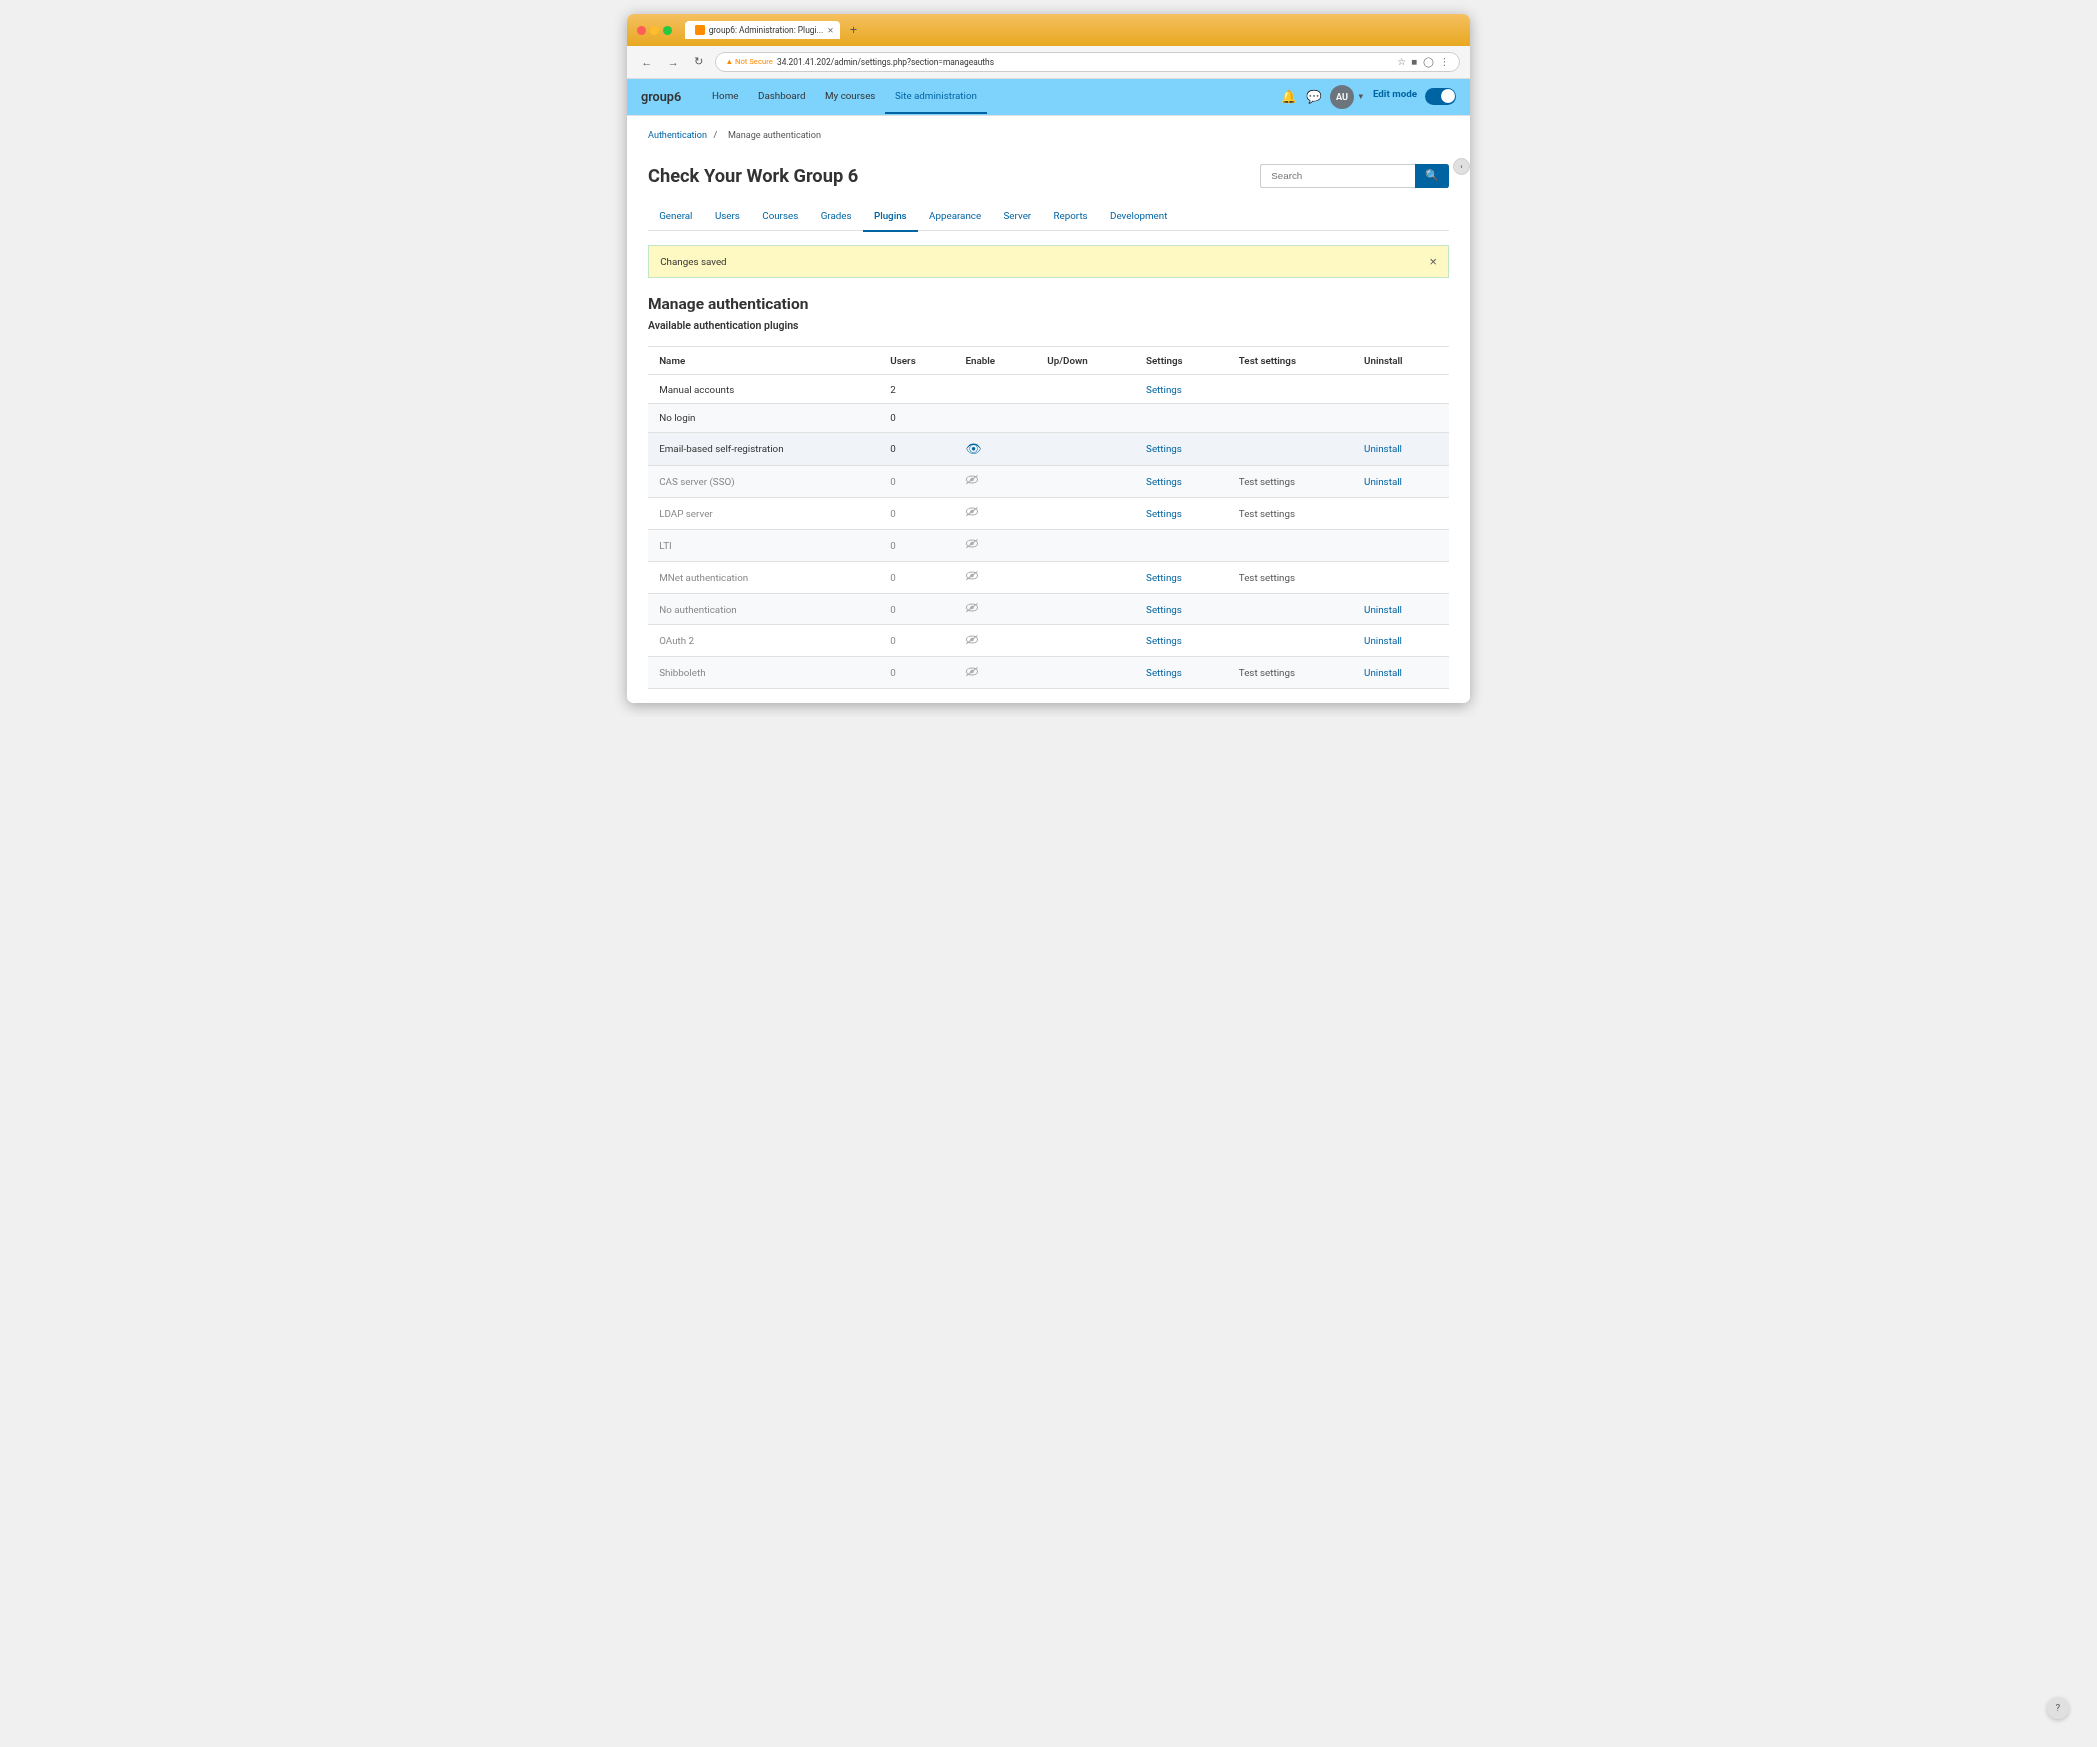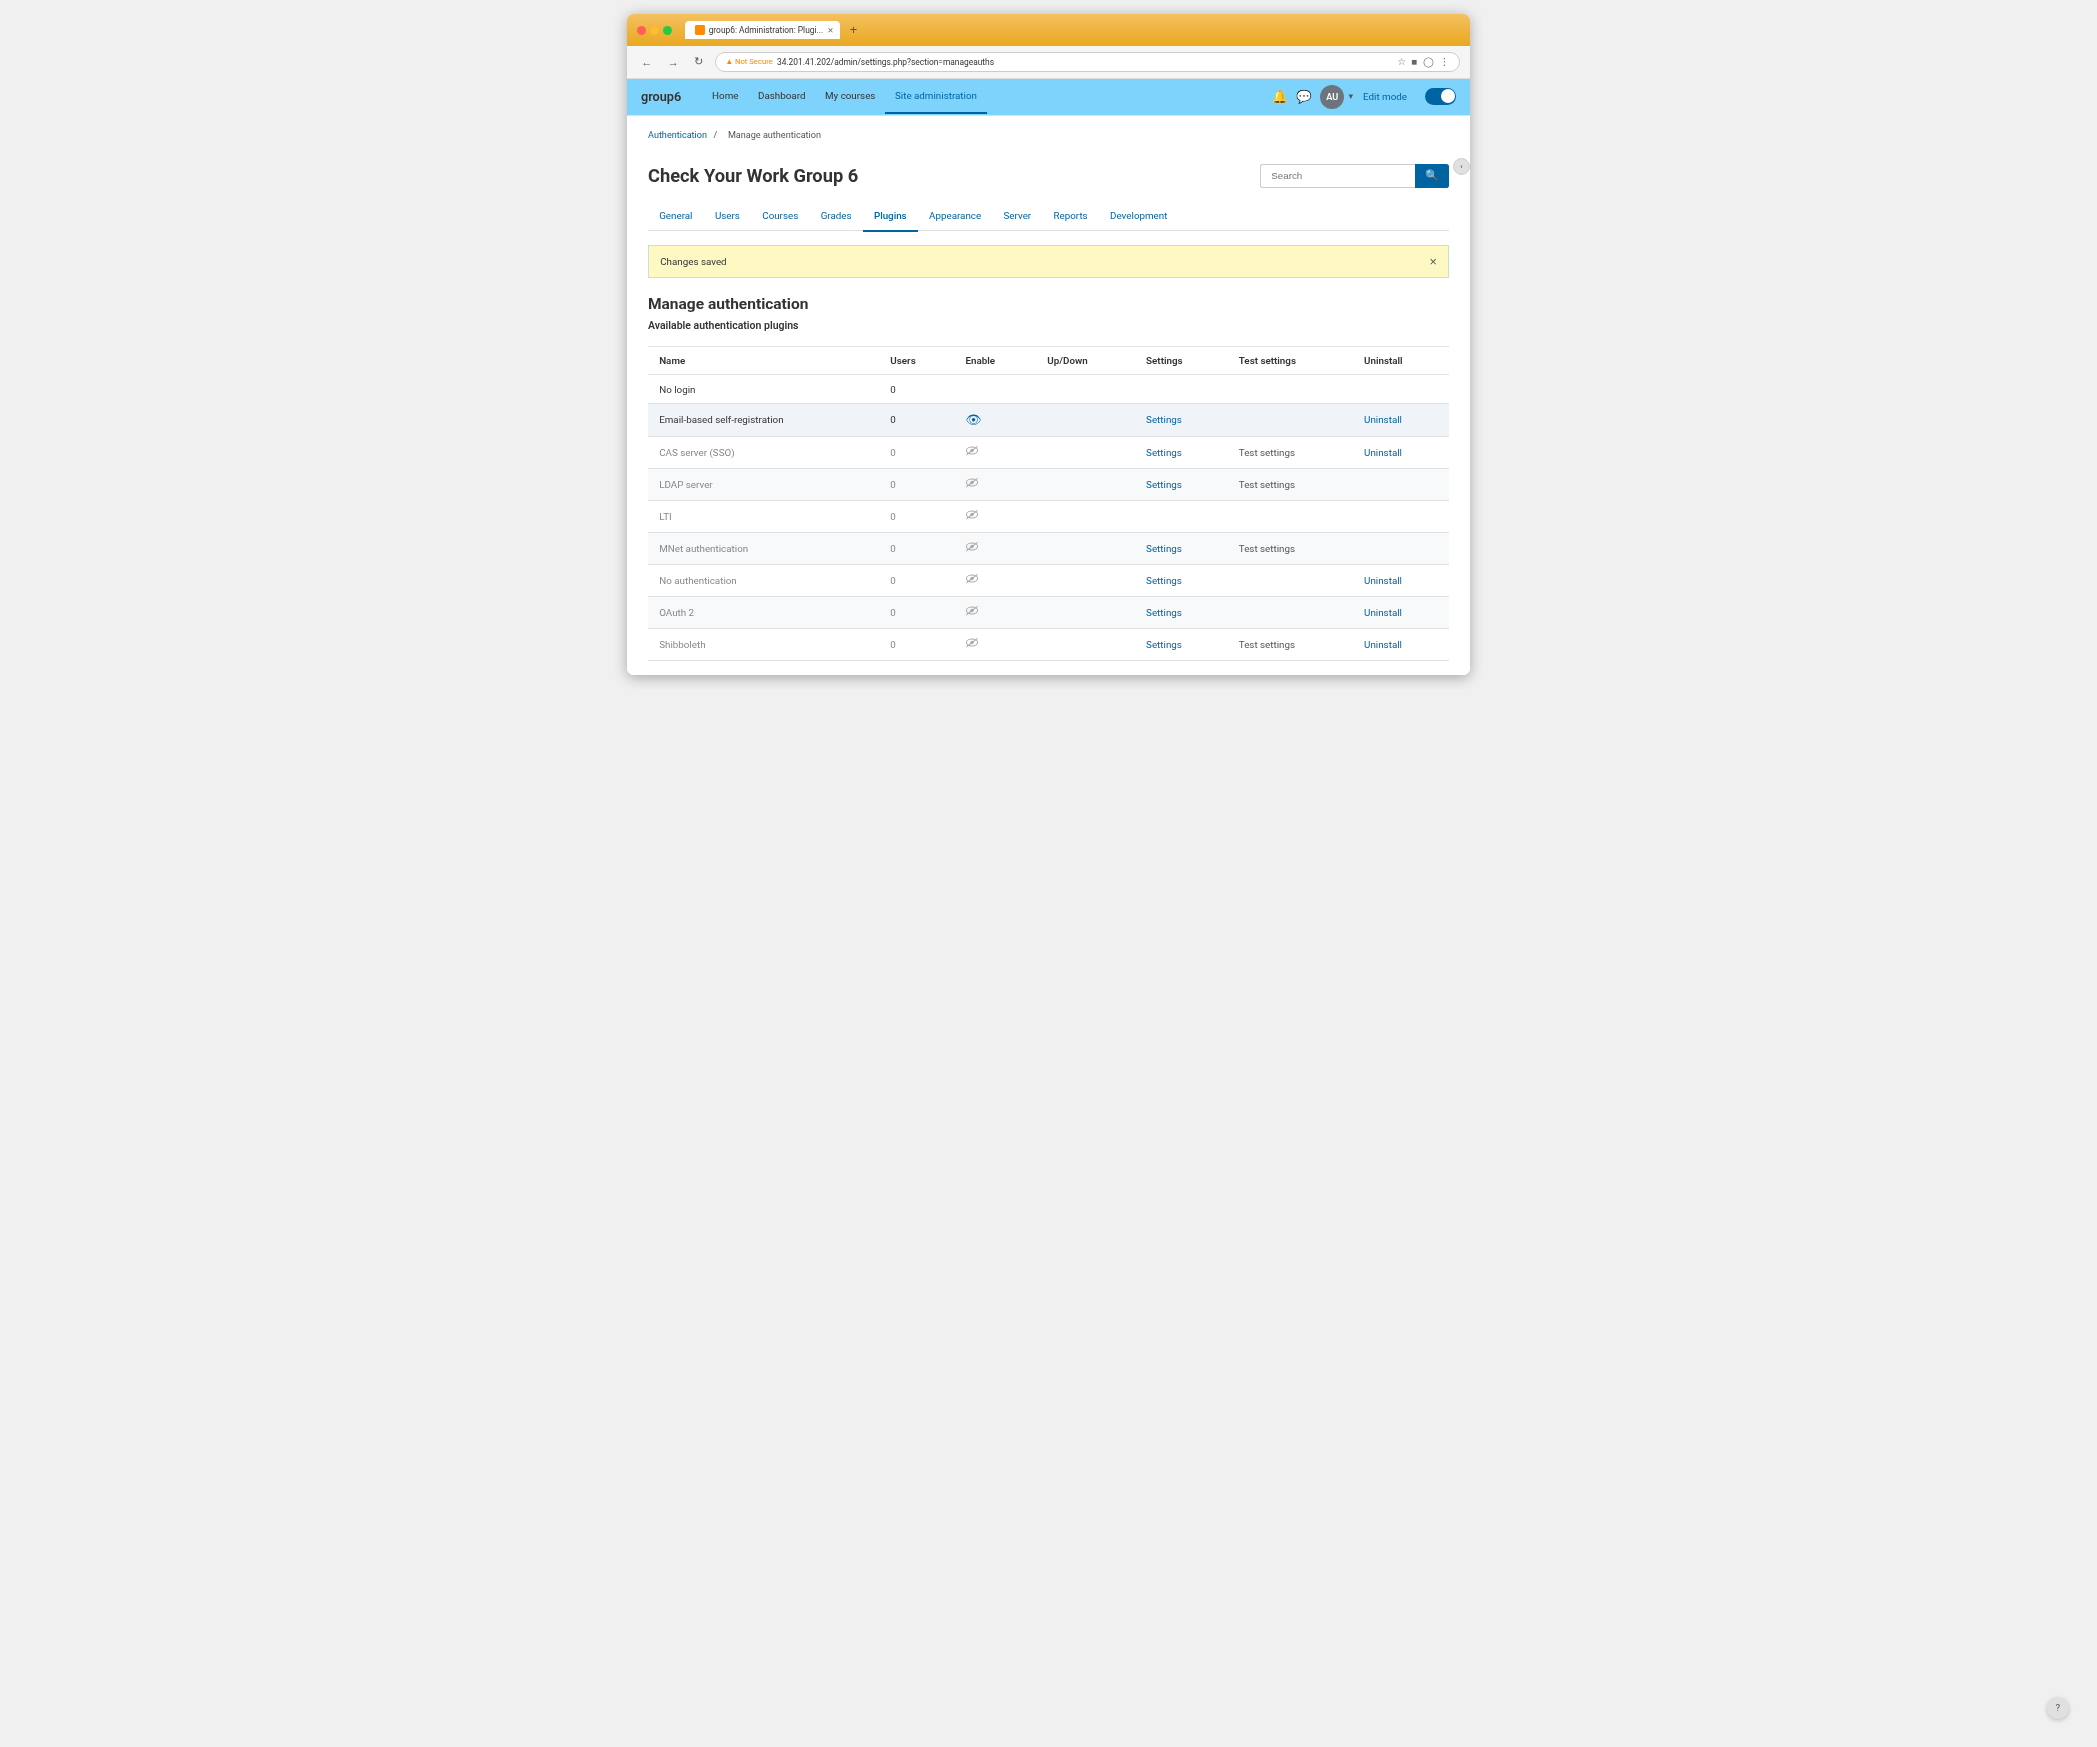--- a/index.html
+++ b/index.html
@@ -33,21 +33,21 @@
     
     .top-nav { background: #7dd3fc; border-bottom: 0.7px solid #e0e0e0; padding: 0 14px; display: flex; align-items: center; height: 37px; }
     .site-name { font-size: 12.7px; font-weight: 600; color: #333; margin-right: 21px; }
     .main-nav { display: flex; gap: 0; }
     .main-nav a { padding: 11.2px 9.8px; text-decoration: none; color: #333; font-size: 9.8px; display: block; border-bottom: 2.1px solid transparent; }
     .main-nav a.active { color: #0064a3; border-bottom-color: #0064a3; }
     .top-nav-right { margin-left: auto; display: flex; align-items: center; gap: 8.4px; }
     .nav-icon { color: #555; font-size: 12.7px; cursor: pointer; }
     .user-avatar { width: 24px; height: 24px; background: #6c757d; border-radius: 50%; display: flex; align-items: center; justify-content: center; color: white; font-size: 9.1px; font-weight: 600; cursor: pointer; }
     .avatar-dropdown { display: flex; align-items: center; gap: 2.8px; }
-    .edit-mode-toggle { display: flex; align-items: center; gap: 18px; color: #0064a3; font-size: 9.8px; font-weight: 400; }
+    .edit-mode-toggle { display: flex; gap: 8px; color: #0064a3; font-size: 9.8px; font-weight: 700; }
     .toggle-switch { width: 31px; height: 17px; background: #0064a3; border-radius: 8.4px; position: relative; cursor: pointer; }
     .toggle-knob { width: 14px; height: 14px; background: white; border-radius: 50%; position: absolute; top: 1.4px; right: 1.4px; }
 
     
     .content-area { display: flex; position: relative; }
 
     
     .main-content { flex: 1; padding: 14px 21px; background: white; position: relative; }
 
     
@@ -203,20 +203,29 @@
                 <th>Name</th>
                 <th>Users</th>
                 <th>Enable</th>
                 <th>Up/Down</th>
                 <th>Settings</th>
                 <th>Test settings</th>
                 <th>Uninstall</th>
               </tr>
             </thead>
             <tbody id="auth-table-body">
+            <tr>
+                  <td>Manual accounts</td>
+                  <td>2</td>
+                  <td></td>
+                  <td></td>
+                  <td><a href="#" class="link-blue">Settings</a></td>
+                  <td></td>
+                  <td></td>
+                </tr>
                 <tr>
                   <td>No login</td>
                   <td>0</td>
                   <td></td>
                   <td></td>
                   <td></td>
                   <td></td>
                   <td></td>
                 </tr>
                 <tr style="background: rgb(240, 244, 248);">

